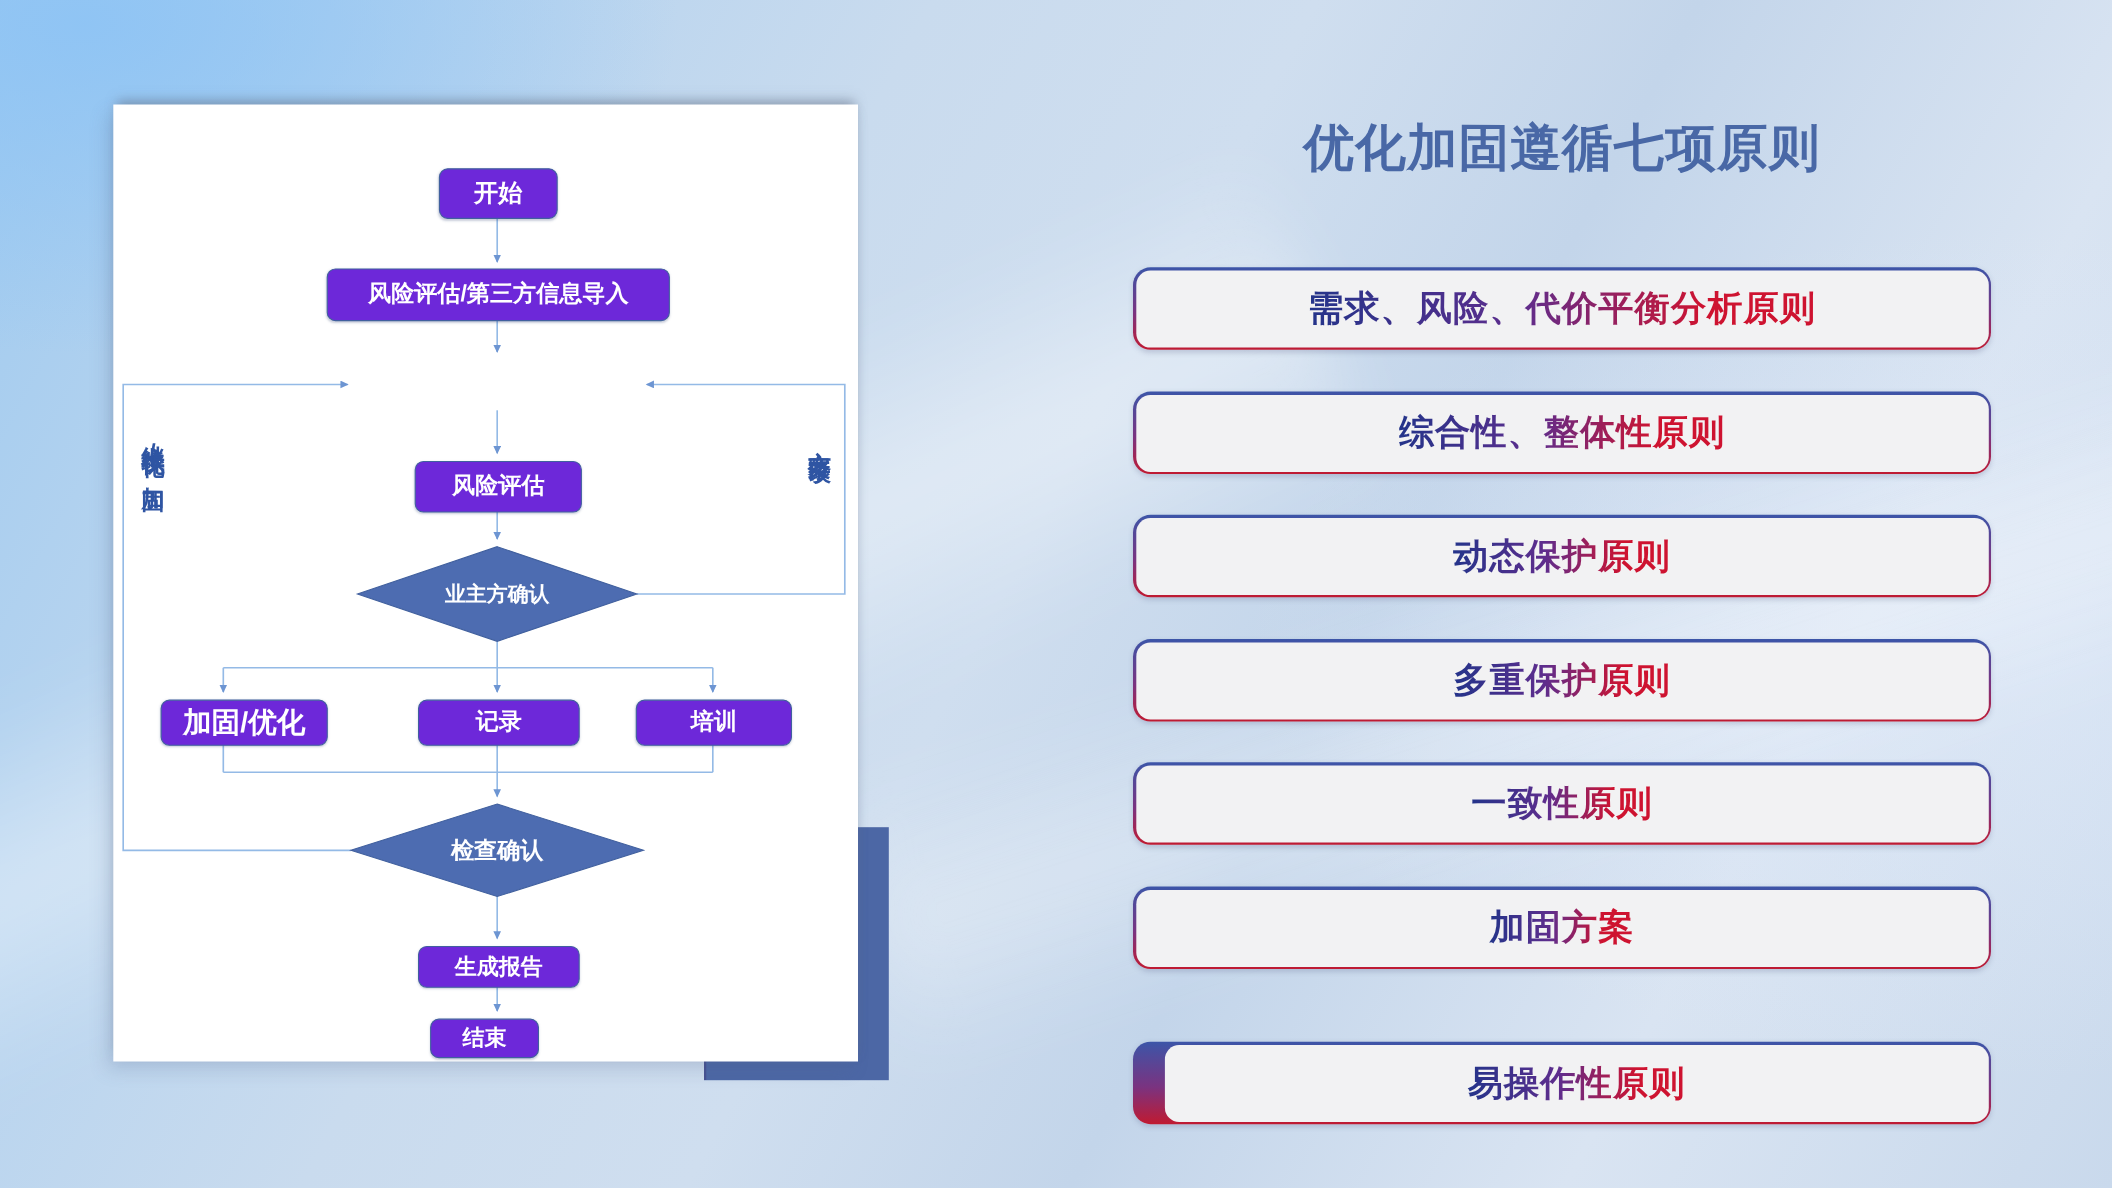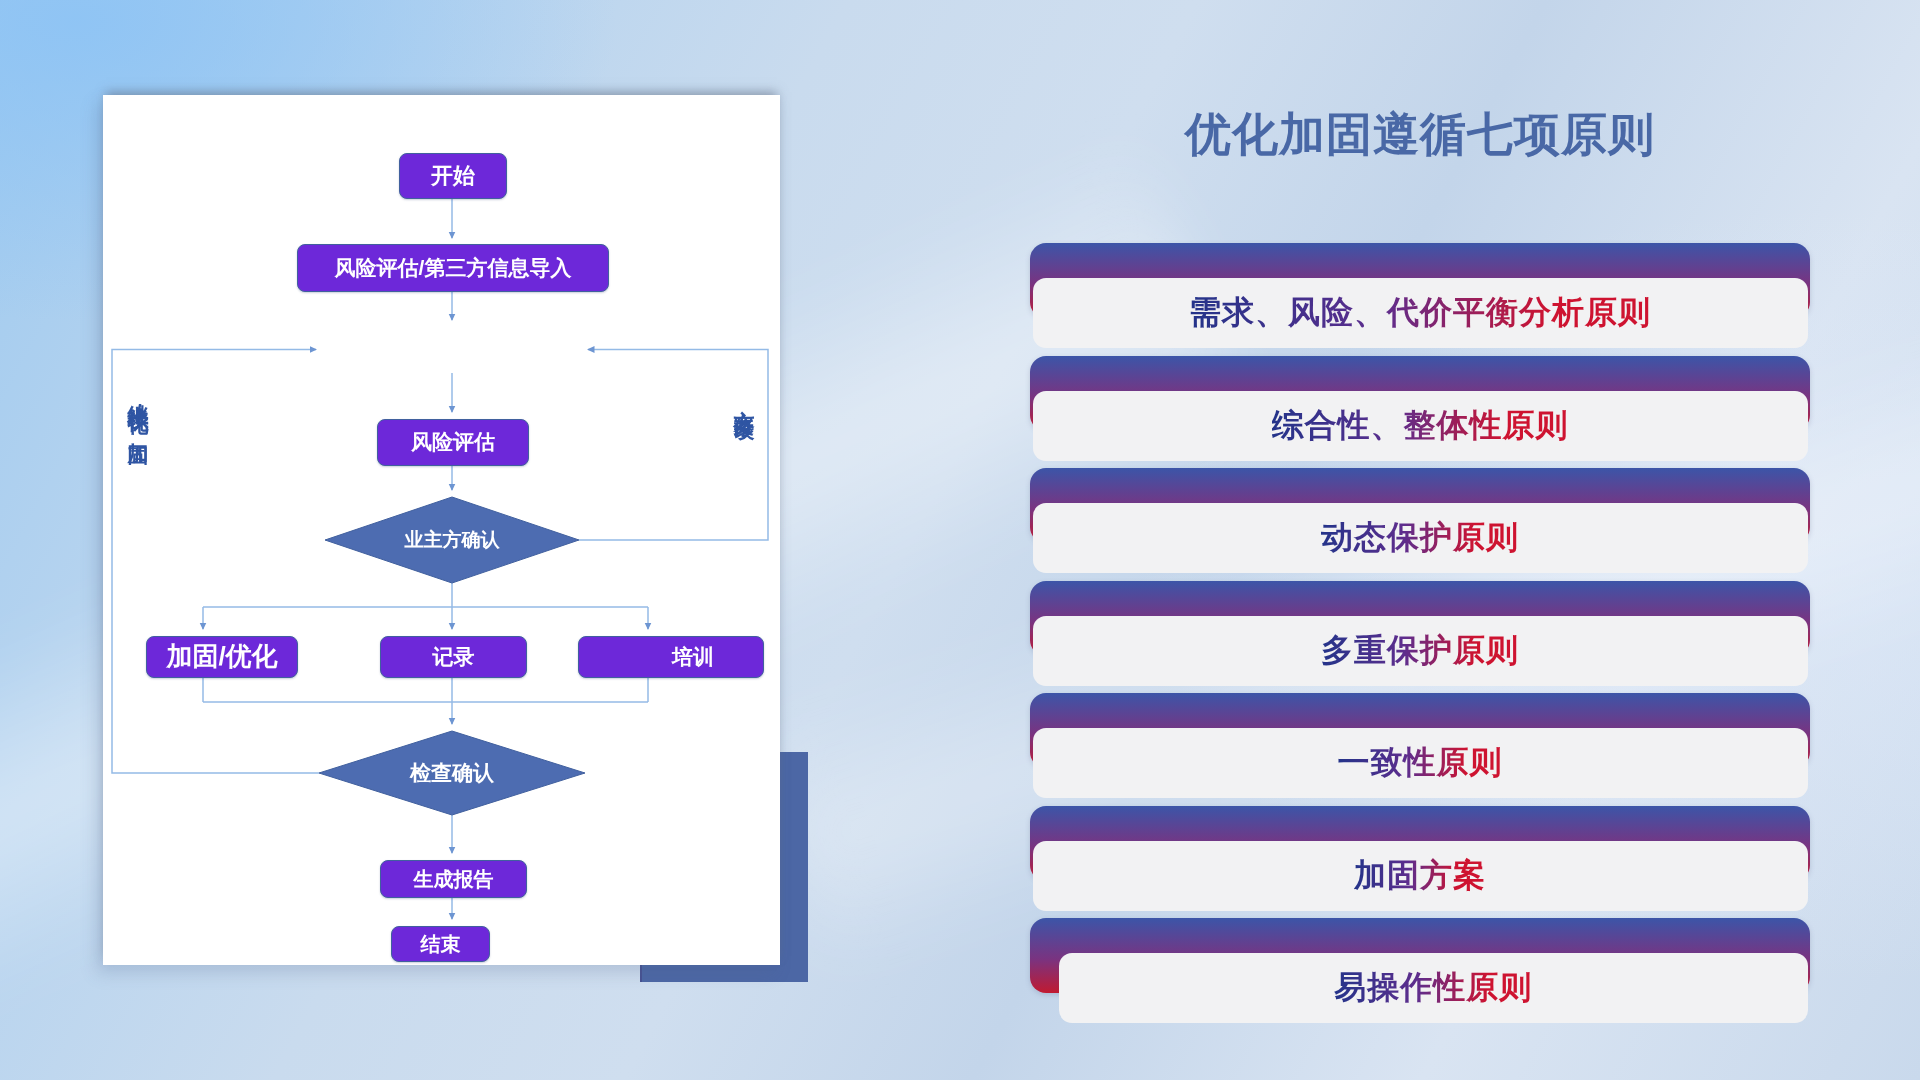--- a/index.html
+++ b/index.html
@@ -48,21 +48,21 @@
     position:absolute;left:1030px;top:104px;width:780px;text-align:center;
     font-size:46px;font-weight:bold;color:#4968a6;letter-spacing:1px;
   }
   .pbox{
     position:absolute;left:1030px;width:780px;height:75px;border-radius:16px;padding:2.5px;
     background:linear-gradient(180deg,#3c55a8 0%,#7a3380 55%,#c01a31 100%);
     box-sizing:border-box;box-shadow:0 2px 5px rgba(90,100,140,.25);
   }
   .pbox-inner{
     width:100%;height:100%;border-radius:13px;background:#f2f2f3;
-    display:flex;align-items:center;justify-content:center;margin-top:32px;
+    display:flex;align-items:center;justify-content:center;
   }
   .ptext{
     display:inline-block;font-size:32px;font-weight:bold;letter-spacing:1px;
     background:linear-gradient(90deg,#24348a 0%,#5e2d8d 42%,#ce1330 78%,#ce1330 100%);
     -webkit-background-clip:text;background-clip:text;color:transparent;
   }
 </style>
 </head>
 <body>
 
@@ -110,21 +110,21 @@
 
 
     <div class="flow-box" style="left:274px;top:324px;width:150px;height:45px;font-size:21px;">风险评估</div>
 
     <div class="dlabel" style="left:244px;top:430px;width:210px;height:30px;font-size:19px;">业主方确认</div>
 
     <div class="flow-box" style="left:43px;top:541px;width:150px;height:40px;font-size:26px;">加固/优化</div>
 
     <div class="flow-box" style="left:277px;top:541px;width:145px;height:40px;font-size:21px;">记录</div>
 
-    <div class="flow-box" style="left:475px;top:541px;width:140px;height:40px;font-size:21px;padding-left:44px;">培训</div>
+    <div class="flow-box" style="left:475px;top:541px;width:140px;height:40px;font-size:21px;">培训</div>
 
     <div class="dlabel" style="left:244px;top:662px;width:210px;height:32px;font-size:21px;">检查确认</div>
 
     <div class="flow-box" style="left:277px;top:765px;width:145px;height:36px;font-size:20px;">生成报告</div>
 
     <div class="flow-box" style="left:288px;top:831px;width:97px;height:34px;font-size:20px;">结束</div>
 
     <div class="vlabel" style="left:24px;top:293px;height:260px;">继续优化/加固</div>
 
     <div class="vlabel" style="left:630px;top:298px;height:200px;">方案修改</div>
@@ -155,18 +155,18 @@
   <div class="pbox" style="top:693px;">
     <div class="pbox-inner">
         <span class="ptext">一致性原则</span>
       </div>
   </div>
   <div class="pbox" style="top:806px;">
     <div class="pbox-inner">
         <span class="ptext">加固方案</span>
       </div>
   </div>
-  <div class="pbox" style="top:918px;padding-left:29px;">
+  <div class="pbox" style="top:947px;padding-left:29px;">
     <div class="pbox-inner">
         <span class="ptext">易操作性原则</span>
       </div>
   </div>
 </div>
 
 </body></html>

